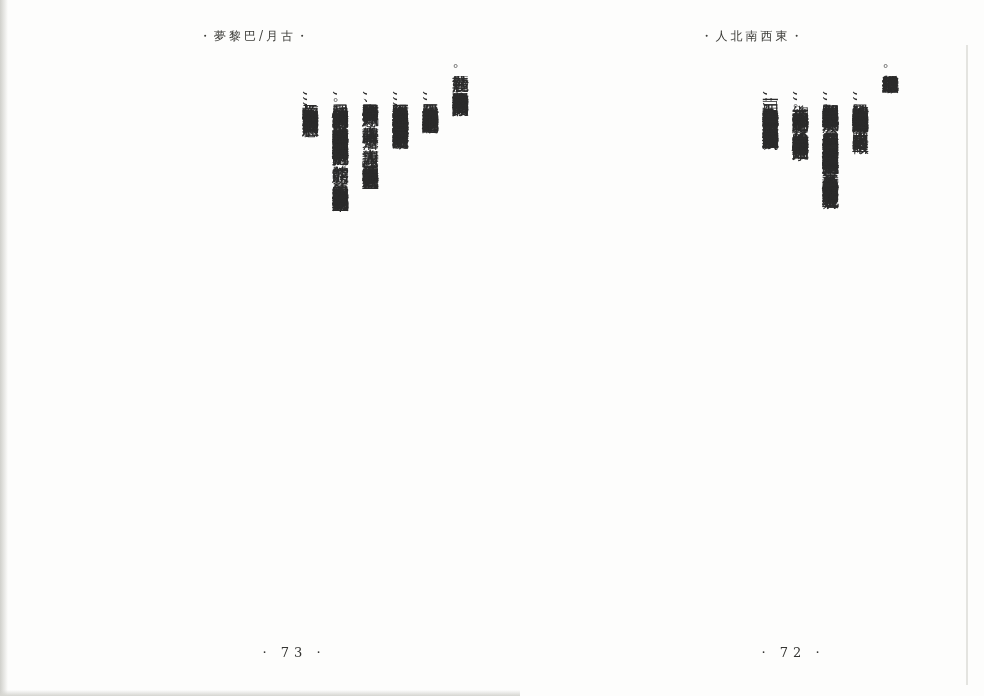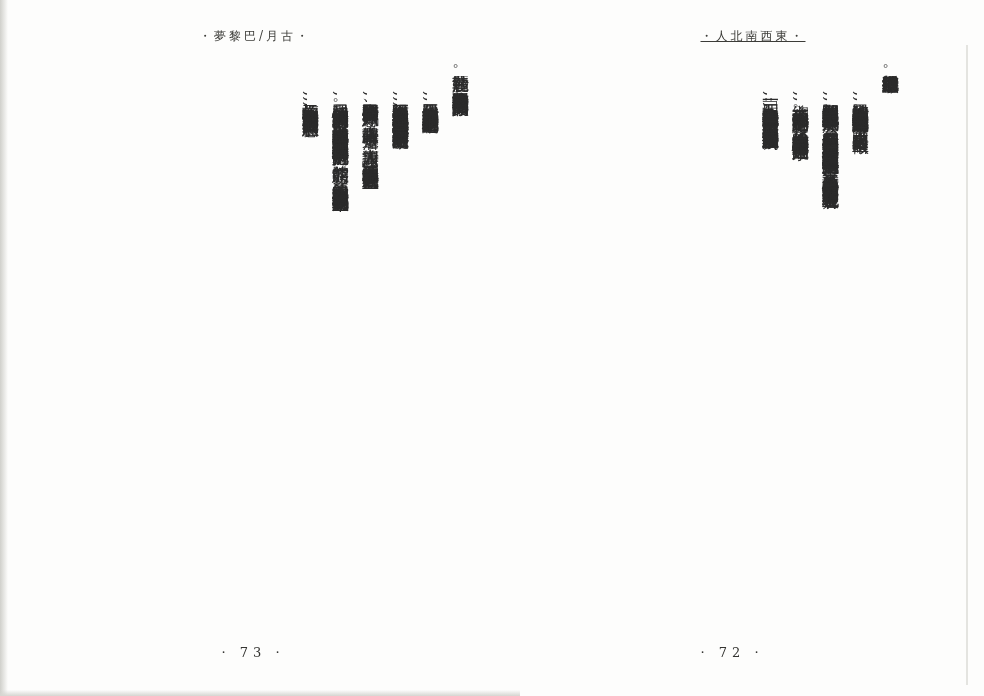--- a/index.html
+++ b/index.html
@@ -30,21 +30,21 @@
     position: absolute;
     top: 28px;
     transform: translateX(-50%);
     font-size: 12px;
     letter-spacing: 3px;
     color: #3c3c38;
     white-space: nowrap;
     margin-left: 20px;
   }
   #head-73 { left: 235px; }
-  #head-72 { left: 733px; text-decoration: underline; }
+  #head-72 { left: 733px; }
 
   .page-body {
     position: absolute;
     top: 62px;
     height: 600px;
     width: 360px;
     writing-mode: vertical-rl;
     -webkit-writing-mode: vertical-rl;
     text-orientation: mixed;
     font-size: 17px;
@@ -63,23 +63,24 @@
   .page-body p.continuation { text-indent: 0; }
 
   .folio {
     position: absolute;
     top: 645px;
     transform: translateX(-50%);
     font-size: 13px;
     letter-spacing: 5px;
     color: #333330;
     white-space: nowrap;
+    margin-left: 41px;
   }
   #folio-73 { left: 253px; }
-  #folio-72 { left: 732px; }
+  #folio-72 { left: 752px; }
 </style>
 </head>
 <body>
 
 <div class="screen">
 
   <div class="edge-left"></div>
   <div class="edge-bottom"></div>
   <div class="edge-right"></div>
 

